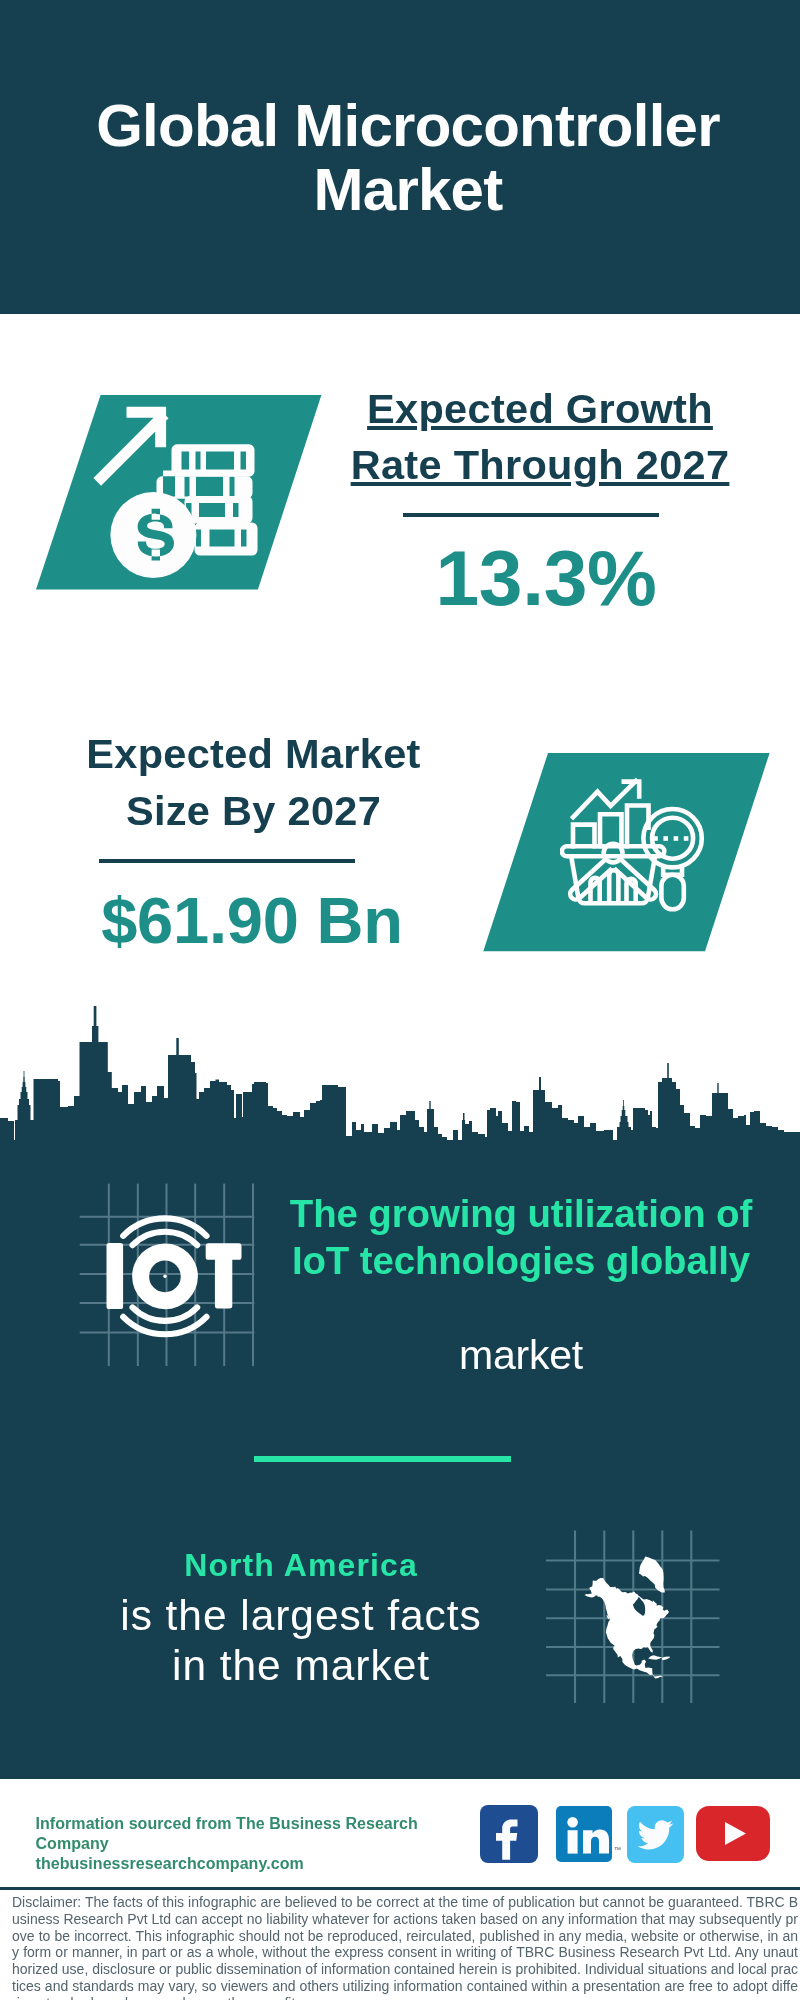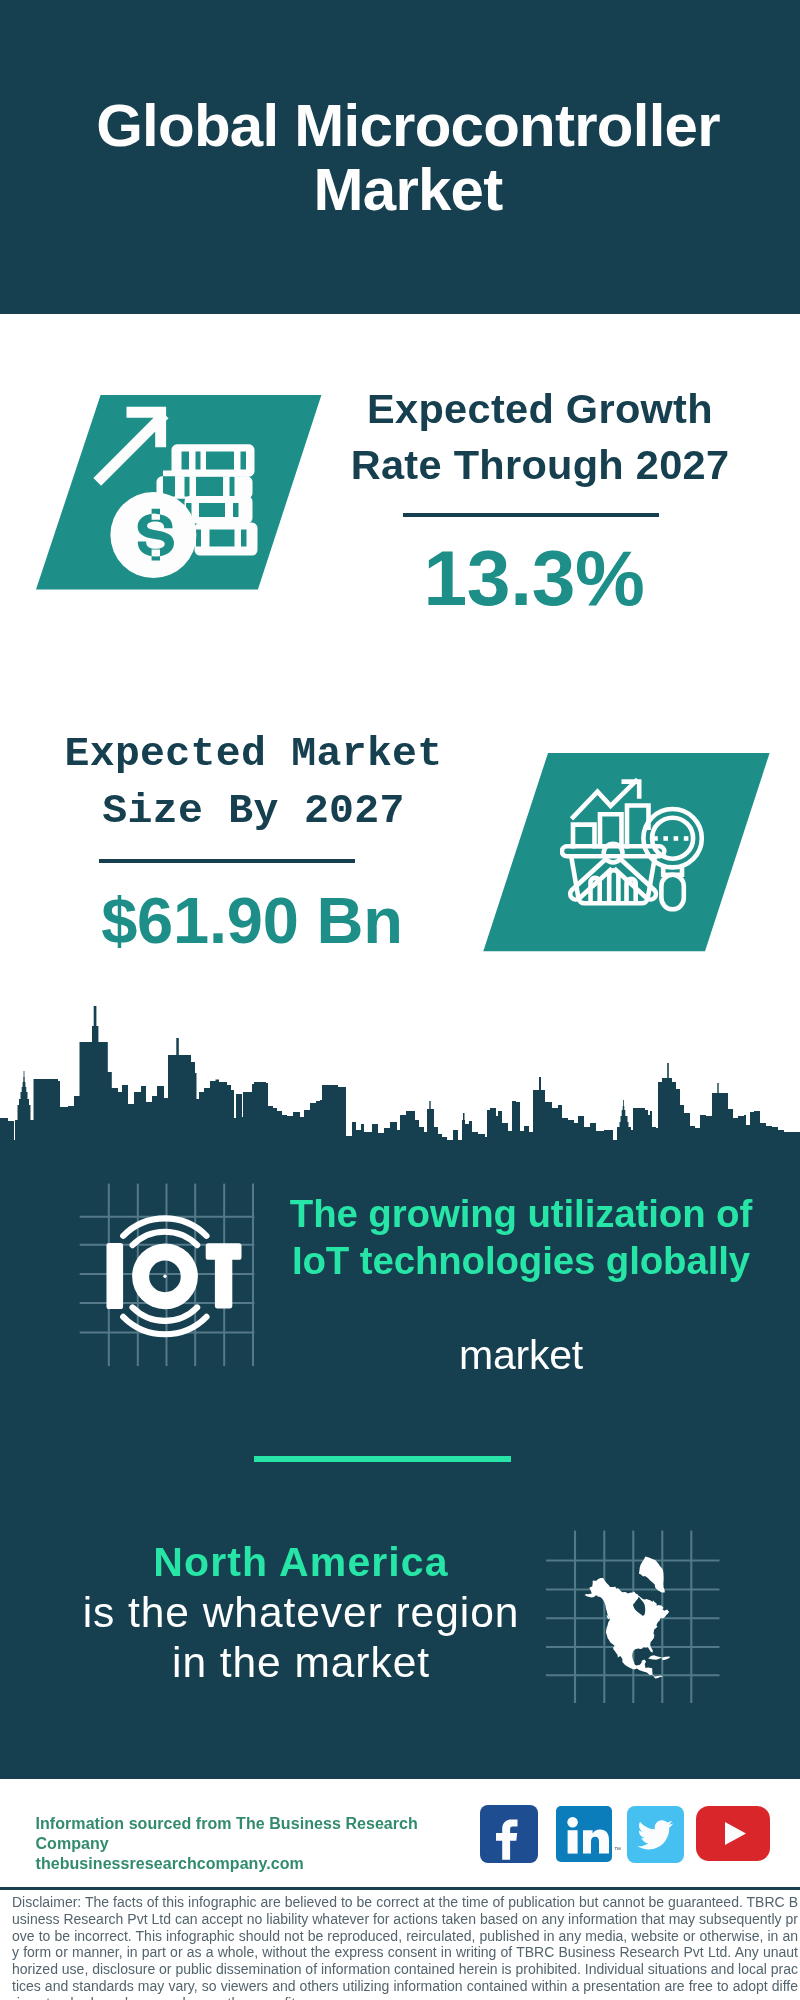--- a/index.html
+++ b/index.html
@@ -17,21 +17,21 @@
   .rule{position:absolute;height:4px;background:#16404f;}
   .stat-value{position:absolute;color:#1d8f88;font-weight:bold;text-align:center;}
   .v1{font-size:78.5px;line-height:78.5px;letter-spacing:-0.3px;}
   .v2{font-size:65px;line-height:65px;letter-spacing:-0.2px;}
 
   
   .dark{position:absolute;left:0;top:1140px;width:800px;height:639px;background:#16404f;}
   .drive-text{position:absolute;text-align:center;font-size:41px;line-height:47.3px;color:#ffffff;letter-spacing:-0.2px;}
   .green{color:#27e5a6;font-weight:bold;font-size:38.4px;letter-spacing:-0.1px;}
   .d2{font-size:42.5px;line-height:50.5px;letter-spacing:0.95px;}
-  .d2 .green{font-size:41px;letter-spacing:1.1px;}
+  .d2 .green{font-size:32px;letter-spacing:1.1px;}
   .midrule{position:absolute;height:6px;background:#27e5a6;}
 
   
   .foot-text{position:absolute;color:#328c6c;font-size:16px;line-height:19.8px;letter-spacing:0.06px;font-weight:bold;}
   .disclaimer{position:absolute;left:12px;top:1894px;width:786px;color:#53646d;font-size:14px;line-height:16.8px;text-align:justify;word-break:break-all;}
   .sep{position:absolute;left:0;width:800px;height:2.6px;background:#16404f;}
 </style>
 </head>
 <body>
 
@@ -55,28 +55,28 @@
       <path fill-rule="evenodd" d="M177 444.3 h72 a5.5 5.5 0 0 1 5.5 5.5 v21.4 a5.5 5.5 0 0 1 -5.5 5.5 h-72 a5.5 5.5 0 0 1 -5.5 -5.5 v-21.4 a5.5 5.5 0 0 1 5.5 -5.5 z M181.5 451.5 h7.5 v18 h-7.5 z M195.5 451.5 h5 v18 h-5 z M206 451.5 h28 v18 h-28 z M240.5 451.5 h5.5 v18 h-5.5 z"></path>
       <path fill-rule="evenodd" d="M162 476.3 h85 a5.5 5.5 0 0 1 5.5 5.5 v11.4 a5.5 5.5 0 0 1 -5.5 5.5 h-85 a5.5 5.5 0 0 1 -5.5 -5.5 v-11.4 a5.5 5.5 0 0 1 5.5 -5.5 z M163 470.5 h12 v26 h-12 z M184.5 470.5 h5 v26 h-5 z M196 470.5 h27 v26 h-27 z M229.5 470.5 h5 v26 h-5 z"></path>
       <path fill-rule="evenodd" d="M190 495.9 h57 a5.5 5.5 0 0 1 5.5 5.5 v16.6 a5.5 5.5 0 0 1 -5.5 5.5 h-57 a5.5 5.5 0 0 1 -5.5 -5.5 v-16.6 a5.5 5.5 0 0 1 5.5 -5.5 z M186 503 h5.5 v14 h-5.5 z M199 503 h26 h0 v14 h-26 z M233 503 h5.5 v14 h-5.5 z"></path>
       <path fill-rule="evenodd" d="M200 522.6 h52 a5.5 5.5 0 0 1 5.5 5.5 v22 a5.5 5.5 0 0 1 -5.5 5.5 h-52 a5.5 5.5 0 0 1 -5.5 -5.5 v-22 a5.5 5.5 0 0 1 5.5 -5.5 z M196 529.5 h5 v17 h-5 z M209.5 529.5 h25 v17 h-25 z M241 529.5 h5.5 v17 h-5.5 z"></path>
       <circle cx="153.4" cy="535" r="43"></circle>
       <path fill="#1d8f88" d="M151.6 508.8 h8.4 v11 h-8.4 z
                M151.6 549.5 h8.4 v11 h-8.4 z
                M155.8 513.4 c-10.9 0 -18.2 5.3 -18.2 13 c0 7.2 5.4 10.9 17.1 12.6 c7.6 1.1 10 2.3 10 4.9 c0 2.9 -3.5 4.8 -9.1 4.8 c-5.9 0 -9.4 -2.3 -9.4 -6.3 v-1 h-8.4 v1.2 c0 8.5 7.3 13.9 18 13.9 c10.9 0 18.2 -5.4 18.2 -13.2 c0 -7.3 -5.5 -11 -17.1 -12.8 c-7.9 -1.2 -9.8 -2.3 -9.8 -4.7 c0 -2.7 3.2 -4.4 8.4 -4.4 c5.4 0 8.6 2.1 8.6 5.7 v1.1 h8.4 v-1.3 c0 -8 -6.8 -12.9 -16.7 -12.9 z"></path>
     </g>
   </svg>
-  <div class="stat-text stat-head" style="left:330px;top:380.5px;width:420px;">
+  <div class="stat-text stat-head" style="left:330px;top:380.5px;width:420px;text-decoration:underline;">
     <span>Expected Growth</span><br>
     <span>Rate Through 2027</span>
   </div>
   <div class="rule" style="left:403px;top:513px;width:256px;"></div>
-  <div class="stat-value v1" style="left:324px;top:538.5px;width:420px;">13.3%</div>
-
-  <div class="stat-text stat-head" style="left:43.5px;top:726px;width:420px;font-family:Liberation Mono, monospace;">
+  <div class="stat-value v1" style="left:336px;top:538.5px;width:420px;">13.3%</div>
+
+  <div class="stat-text stat-head" style="left:43.5px;top:726px;width:420px;">
     <span>Expected Market</span><br>
     <span>Size By 2027</span>
   </div>
   <div class="rule" style="left:99px;top:858.8px;width:256.4px;"></div>
   <div class="stat-value v2" style="left:42px;top:888px;width:420px;">$61.90 Bn</div>
   <svg class="badge" style="position:absolute;left:478px;top:748px;" width="300" height="205" viewBox="0 0 300 205">
     <polygon points="70,5 291.6,5 227,203.3 5.3,203.3" fill="#1d8f88"></polygon>
   </svg>
   <svg style="position:absolute;left:560px;top:770px;" width="150" height="150" viewBox="560 770 150 150">
     <g fill="none" stroke="#fdfdfd" stroke-width="4.6" stroke-linejoin="miter">
@@ -169,21 +169,21 @@
       <path d="M663.5 1614.8L663.7 1613.2L665.3 1610.5L667.1 1609.4L668.9 1611.9L667.5 1613.9L664.6 1615.1Z"></path>
       <path d="M606.3 1614.9L608.6 1616.1L609.4 1619.5L608.4 1618.9L607.0 1617.1Z"></path>
       <path d="M648.2 1658.5L650.9 1656.0L653.9 1655.2L657.4 1656.4L662.0 1657.3L659.9 1658.6L656.2 1659.7L651.5 1659.2Z"></path>
       <path d="M661.7 1657.7L665.4 1656.7L669.7 1656.5L669.8 1657.8L666.1 1659.5L662.5 1660.3Z"></path>
       <path fill="#16404f" d="M633.1 1604.3L634.3 1603.2L635.5 1601.5L636.9 1599.8L638.0 1598.5L638.4 1596.9L639.7 1597.7L641.1 1599.7L642.3 1601.0L643.8 1603.0L644.7 1605.3L645.1 1608.0L645.2 1610.6L644.9 1613.2L644.2 1615.3L642.6 1615.7L640.7 1614.2L639.0 1613.0L637.3 1611.8L635.2 1609.8L634.0 1607.7L633.2 1605.8Z"></path>
       </g>
   </svg>
 
   <div class="drive-text d2" style="left:56px;top:1537px;width:490px;">
     <span class="green">North America</span><br>
-    <span>is the whatever region</span><br>
+    <span>is the largest facts</span><br>
     <span>in the market</span>
   </div>
 
   <div class="foot-text" style="left:35.5px;top:1814px;width:460px;">
     <span>Information sourced from The Business Research Company</span><br>
     <span>thebusinessresearchcompany.com</span>
   </div>
 
   <svg style="position:absolute;left:480px;top:1805px;" width="58" height="58" viewBox="0 0 58 58">
     <rect x="0" y="0" width="58" height="58" rx="8" fill="#1e4d91"></rect>

